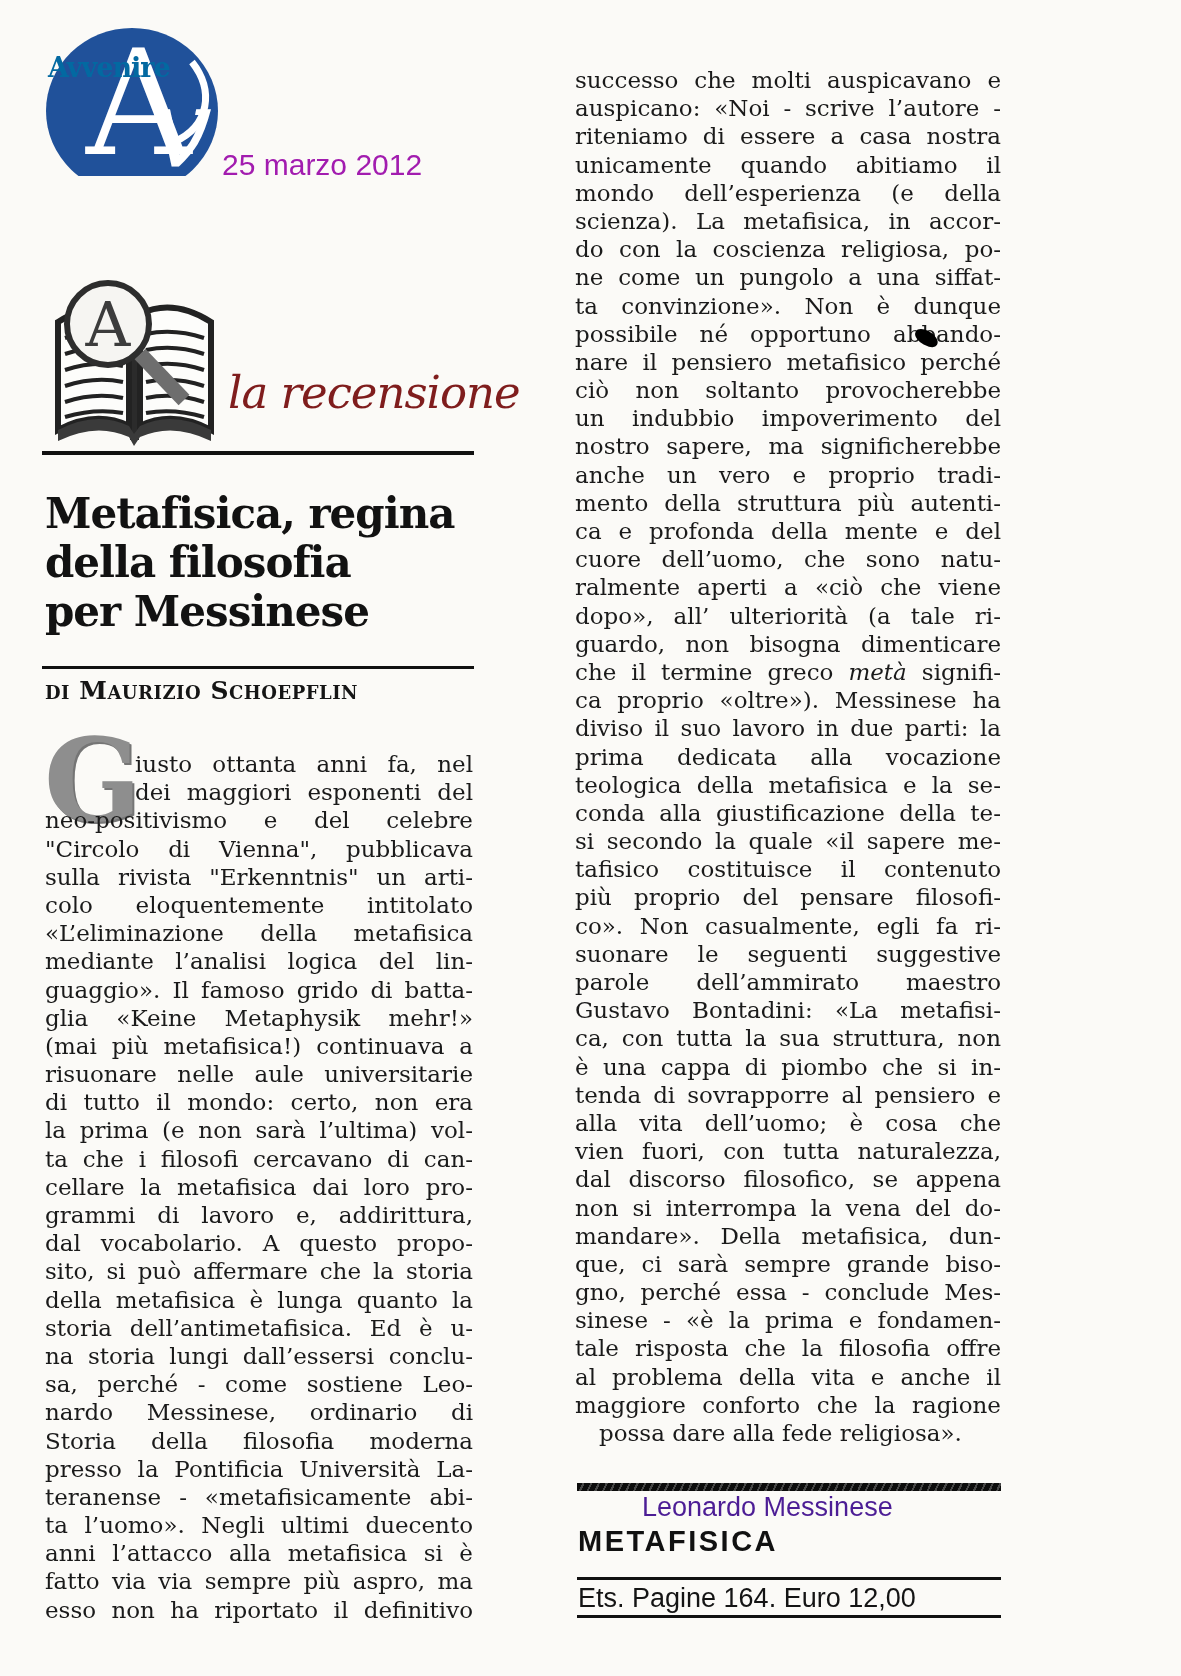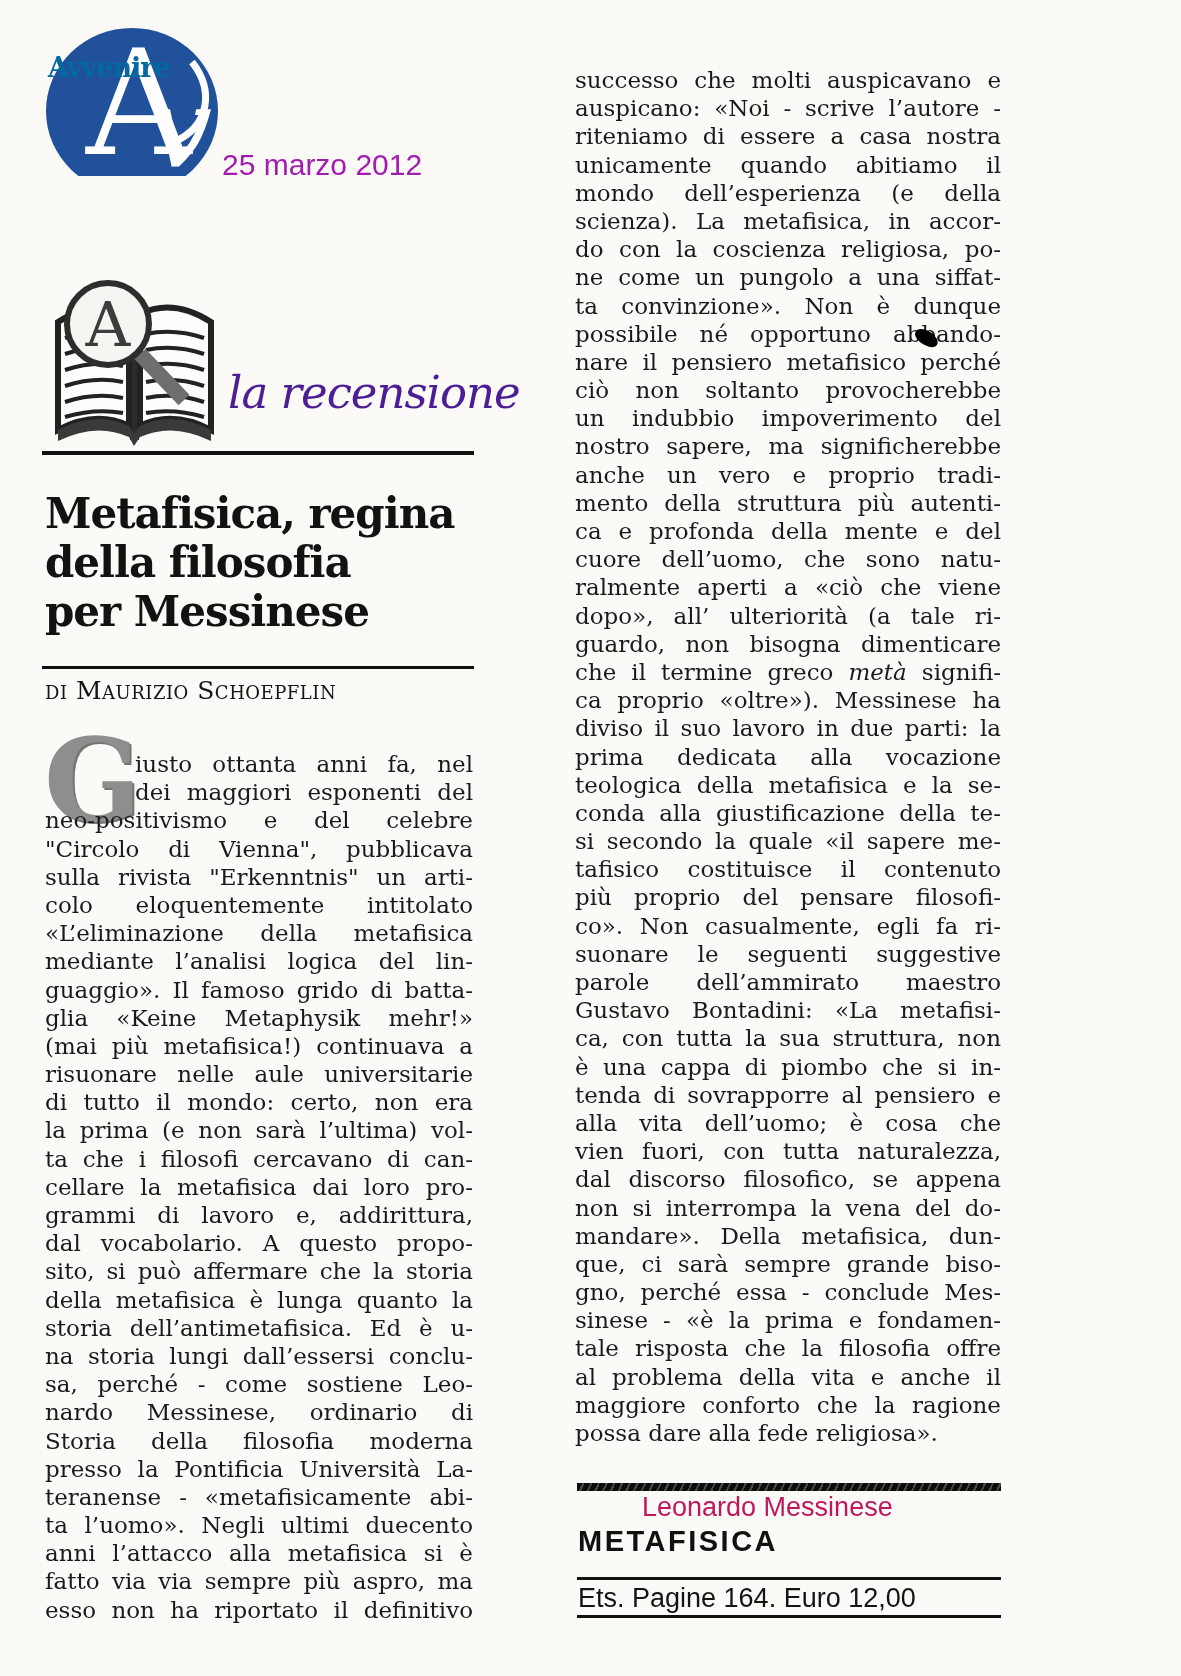--- a/index.html
+++ b/index.html
@@ -11,45 +11,45 @@
   
   .logo-wrap { position:absolute; left:46px; top:28px; width:172px; height:148px; overflow:hidden; }
   .logo-circle { position:absolute; left:0; top:0; width:172px; height:166px; border-radius:50%; background:#20519a; }
   .mono-a { position:absolute; left:40px; top:2px; font-size:146px; line-height:1; color:#ffffff; font-family:"DejaVu Serif",serif; }
   .mono-v { position:absolute; left:104px; top:46px; font-size:110px; line-height:1; font-style:italic; color:#ffffff; font-family:"DejaVu Serif",serif; }
   .swash { position:absolute; left:0; top:0; }
   .brand { position:absolute; left:2px; top:24px; font-size:27px; font-weight:700; letter-spacing:-1px; color:#0369a1; font-family:"DejaVu Serif",serif; }
   .issue-date { position:absolute; left:222px; top:148px; font-family:"Liberation Sans",sans-serif; font-size:30px; color:#a21caf; }
   
   .review-icon { position:absolute; left:50px; top:260px; }
-  .kicker-label { position:absolute; left:228px; top:366px; font-size:45px; font-style:italic; letter-spacing:-1px; color:#4c1d95; }
+  .kicker-label { position:absolute; left:228px; top:366px; font-size:45px; font-style:italic; letter-spacing:-1px; color:#7f1d1d; }
   .rule { position:absolute; background:#111; }
   .rule-kicker { left:42px; top:451px; width:432px; height:4px; }
   .rule-byline { left:42px; top:666px; width:432px; height:3px; }
   
   .headline { position:absolute; left:45px; top:489px; font-size:42px; line-height:49px; font-weight:700; letter-spacing:-1px; color:#121212; }
-  .byline { position:absolute; left:45px; top:676px; font-size:25px; font-weight:400; font-variant:small-caps; letter-spacing:0.5px; color:#151515; }
+  .byline { position:absolute; left:45px; top:676px; font-size:25px; font-weight:700; font-variant:small-caps; letter-spacing:0.5px; color:#151515; }
   
   .dropcap {
     position:absolute; left:44px; top:736px; font-size:114px; line-height:88px; font-weight:700;
     color:#8e8e8e; text-shadow:2px 2px 0 #757575; font-family:"DejaVu Serif",serif;
   }
   .col { position:absolute; font-size:23px; }
   .col-left  { left:45px;  top:726px; width:428px;margin-top:24px; }
   .col-right { left:575px; top:66px;  width:426px; }
   .line { height:28.2px; line-height:28.2px; text-align:justify; text-align-last:justify; text-justify:inter-word; white-space:nowrap; }
   .line.indent { padding-left:90px; }
-  .col-right .line.last { text-align-last:left; }
+  .col-right .line.last { text-align-last:left;margin-left:24px; }
   
   .ink-blot { position:absolute; left:914px; top:331px; width:25px; height:14px; background:#000;
               border-radius:55% 70% 50% 65%; transform:rotate(28deg); }
   
   .box-rule-thick { left:577px; top:1483px; width:424px; height:8px;
                     background:repeating-linear-gradient(115deg,#0c0c0c 0 5px,#474747 5px 7px); }
-  .book-author  { position:absolute; left:642px; top:1492px; font-family:"Liberation Sans",sans-serif; font-size:27px; color:#be185d; }
+  .book-author  { position:absolute; left:642px; top:1492px; font-family:"Liberation Sans",sans-serif; font-size:27px; color:#4c1d95; }
   .book-title   { position:absolute; left:578px; top:1525px; font-family:"Liberation Sans",sans-serif; font-size:29px; font-weight:700; letter-spacing:2.5px; color:#111; }
   .box-rule-a   { left:577px; top:1577px; width:424px; height:3px; }
   .book-details { position:absolute; left:578px; top:1583px; font-family:"Liberation Sans",sans-serif; font-size:27px; color:#141414; }
   .box-rule-b   { left:577px; top:1615px; width:424px; height:3px; }
 </style>
 </head>
 <body>
 
 <div class="page">
 

